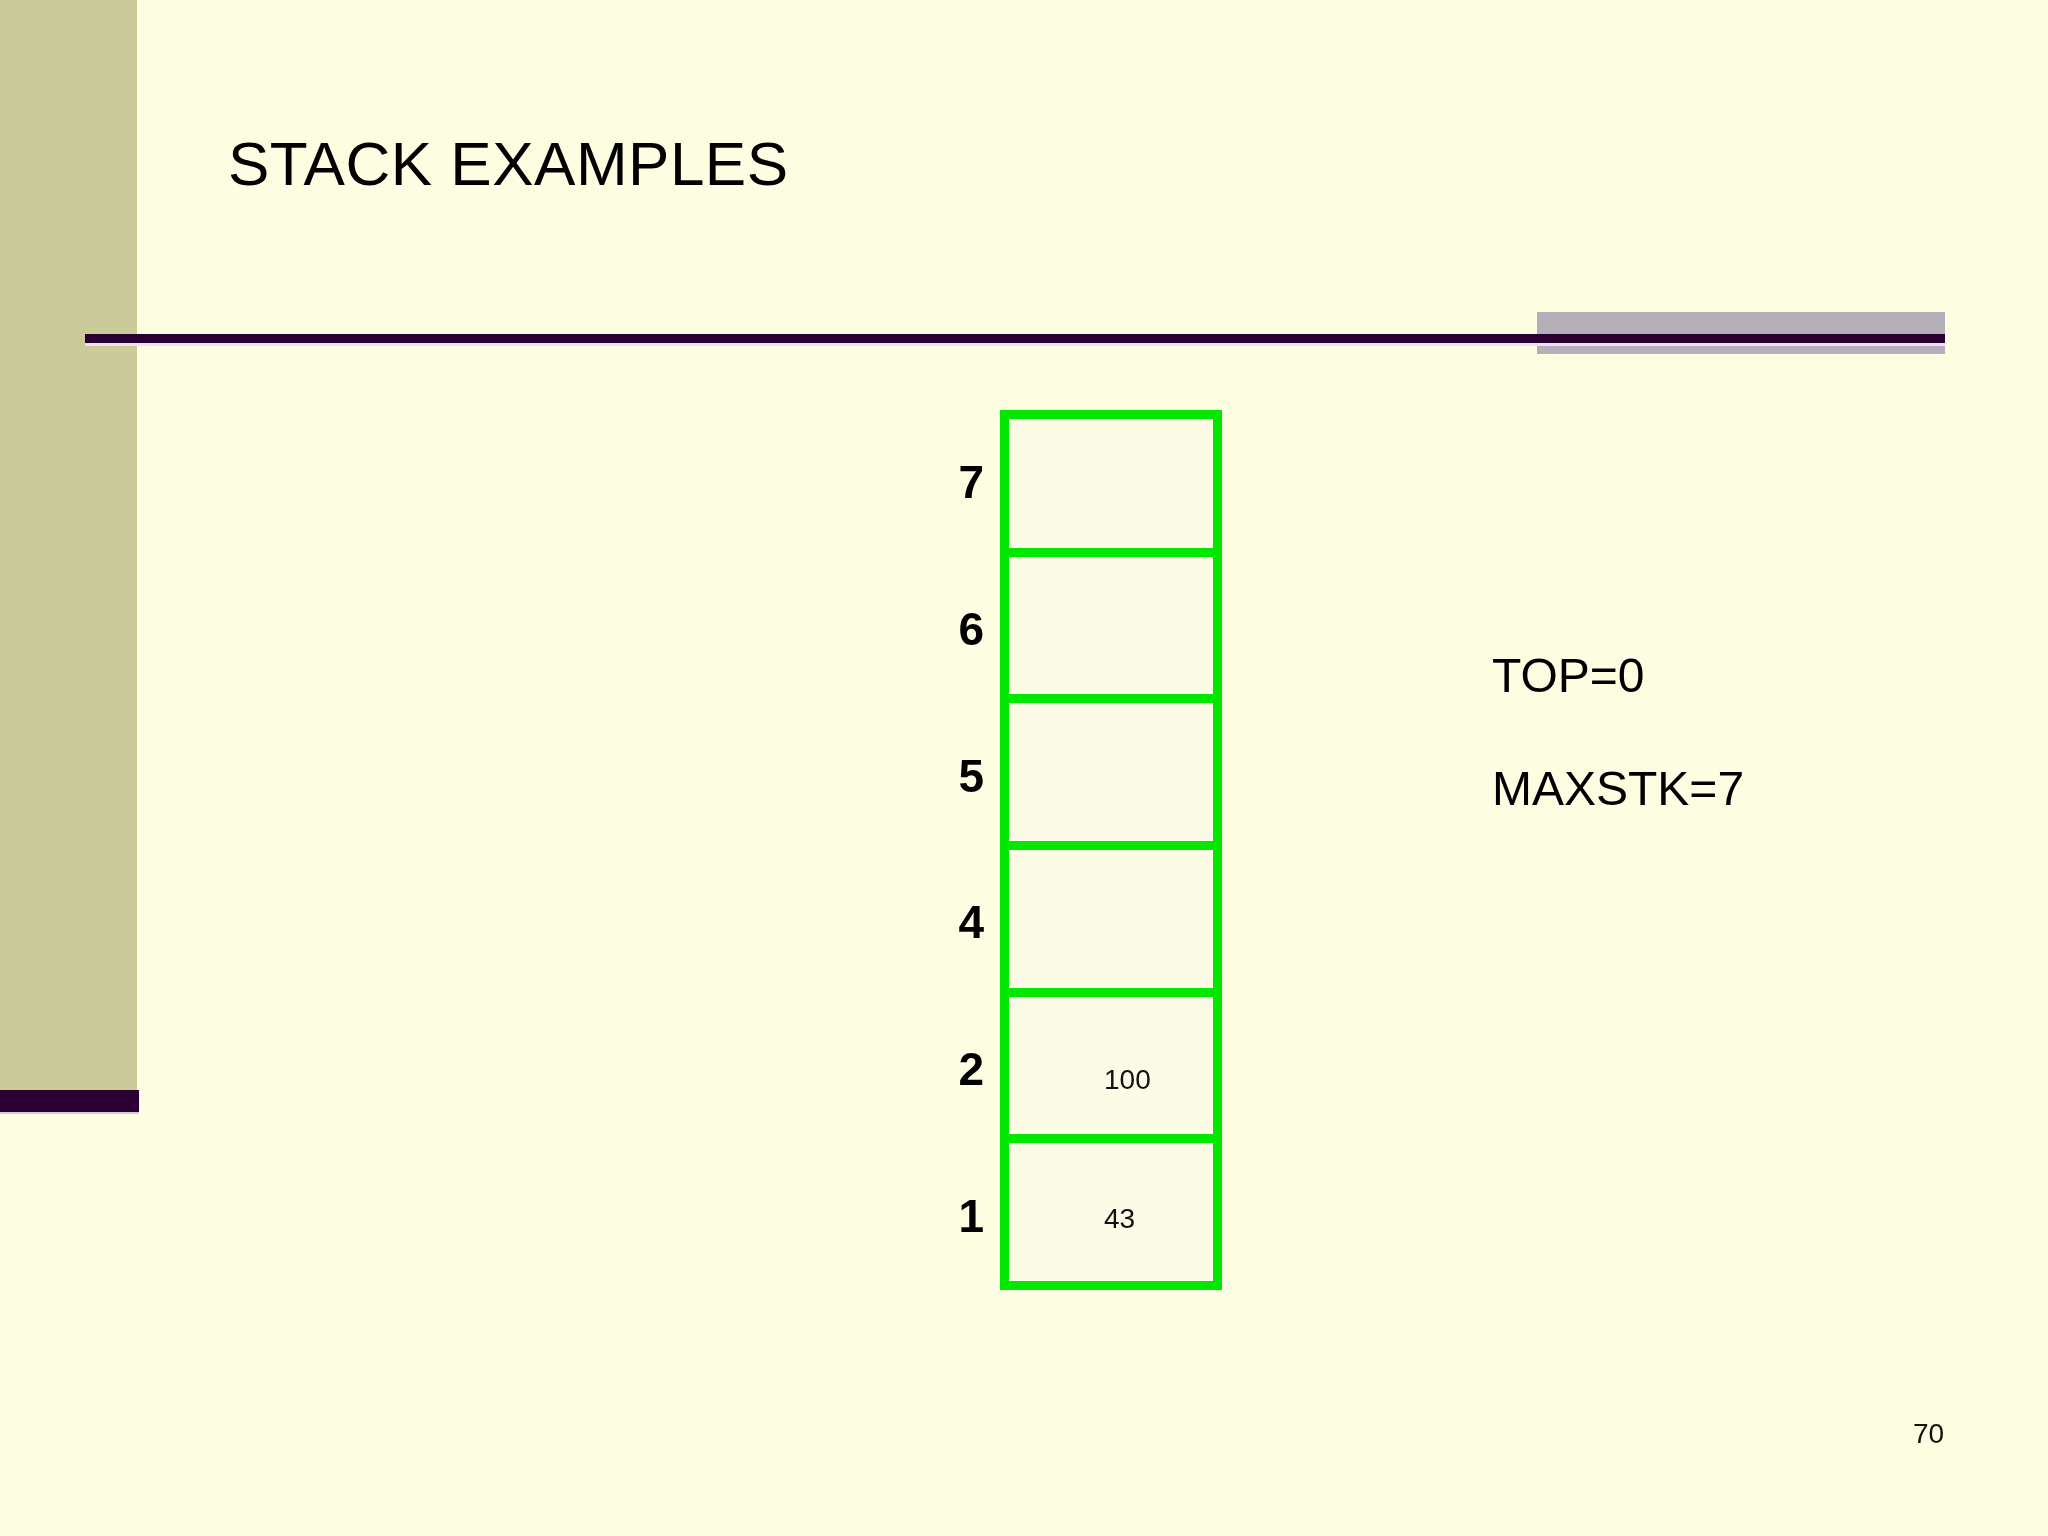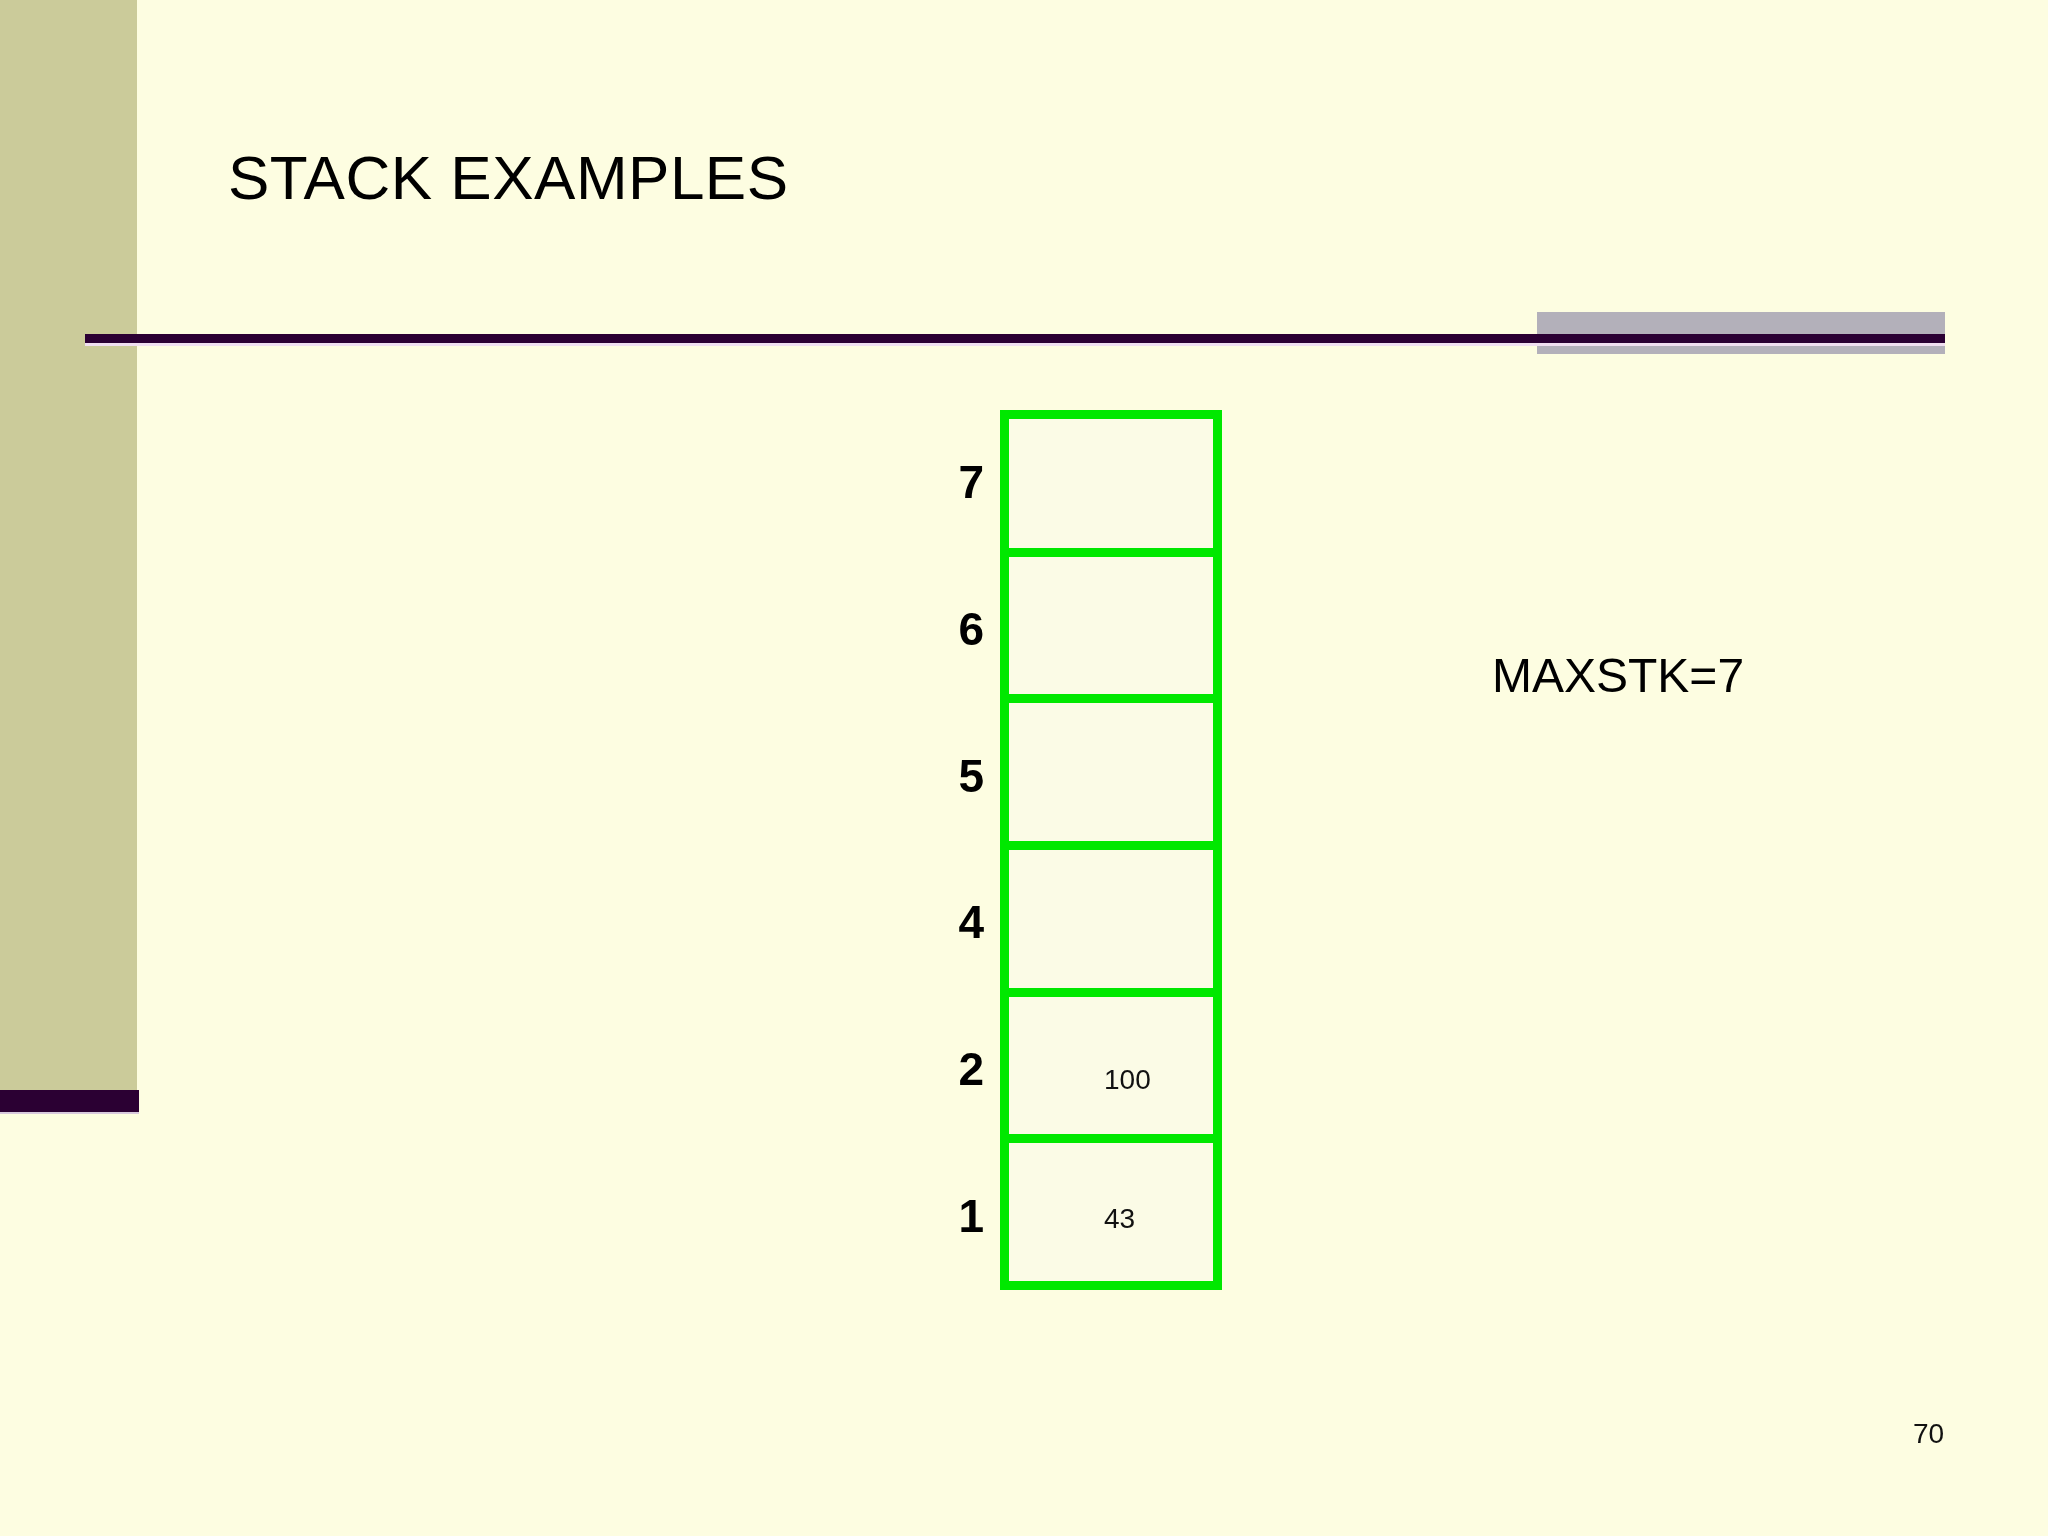--- a/index.html
+++ b/index.html
@@ -54,21 +54,21 @@
     width: 1860px;
     height: 9px;
     background: #2b0033;
     border-bottom: 3px solid #f0dff0;
   }
 
   
   #page-title {
     position: absolute;
     left: 228px;
-    top: 142px;
+    top: 128px;
     font-size: 62px;
     font-weight: 400;
     color: #000000;
     letter-spacing: 0.5px;
     white-space: nowrap;
   }
 
   
   #stack-diagram {
     position: absolute;
@@ -161,18 +161,19 @@
       <div class="stack-row" style="top: 586.667px; height: 146.667px;"></div>
       <div class="row-index" style="top: 636px;">2</div>
       <div class="row-value" style="top: 656px; left: 150px;">100</div>
       <div class="stack-row last" style="top: 733.333px; height: 146.667px;"></div>
       <div class="row-index" style="top: 782.667px;">1</div>
       <div class="row-value" style="top: 795px; left: 150px;">43</div>
     </div>
 
   <div id="annotations">
 
+  <div class="annotation-line">TOP=0</div>
       <div class="annotation-line">MAXSTK=7</div>
     </div>
 
   <div id="page-number">70</div>
 
 </div>
 
 </body></html>

